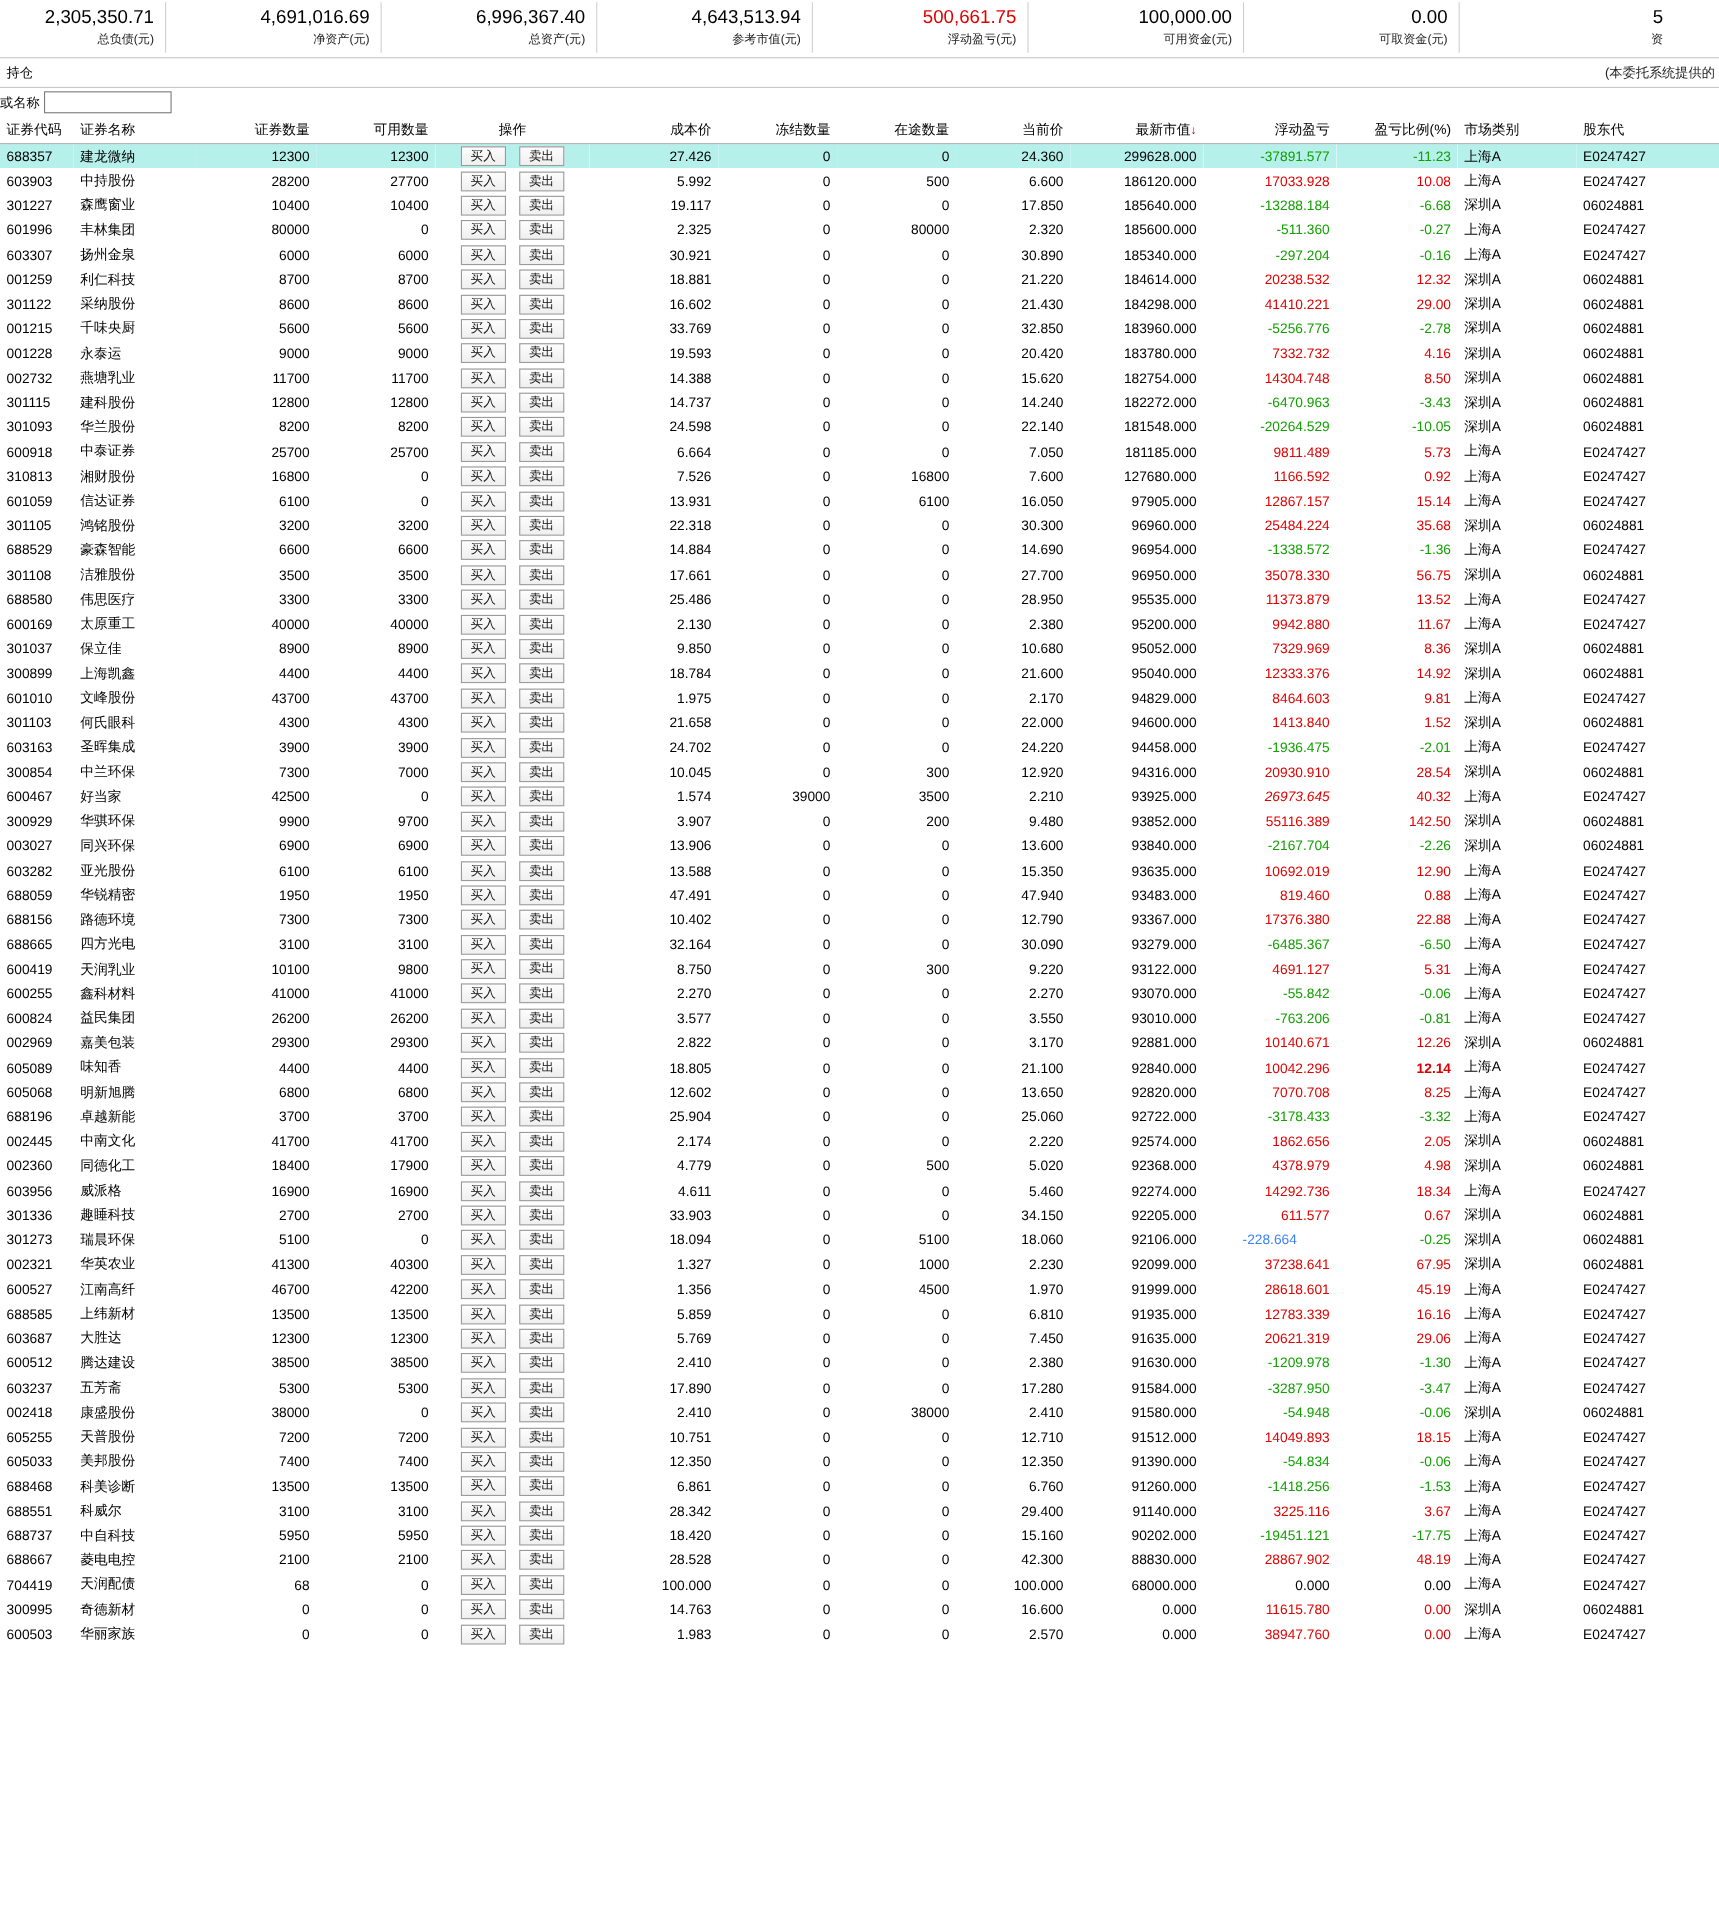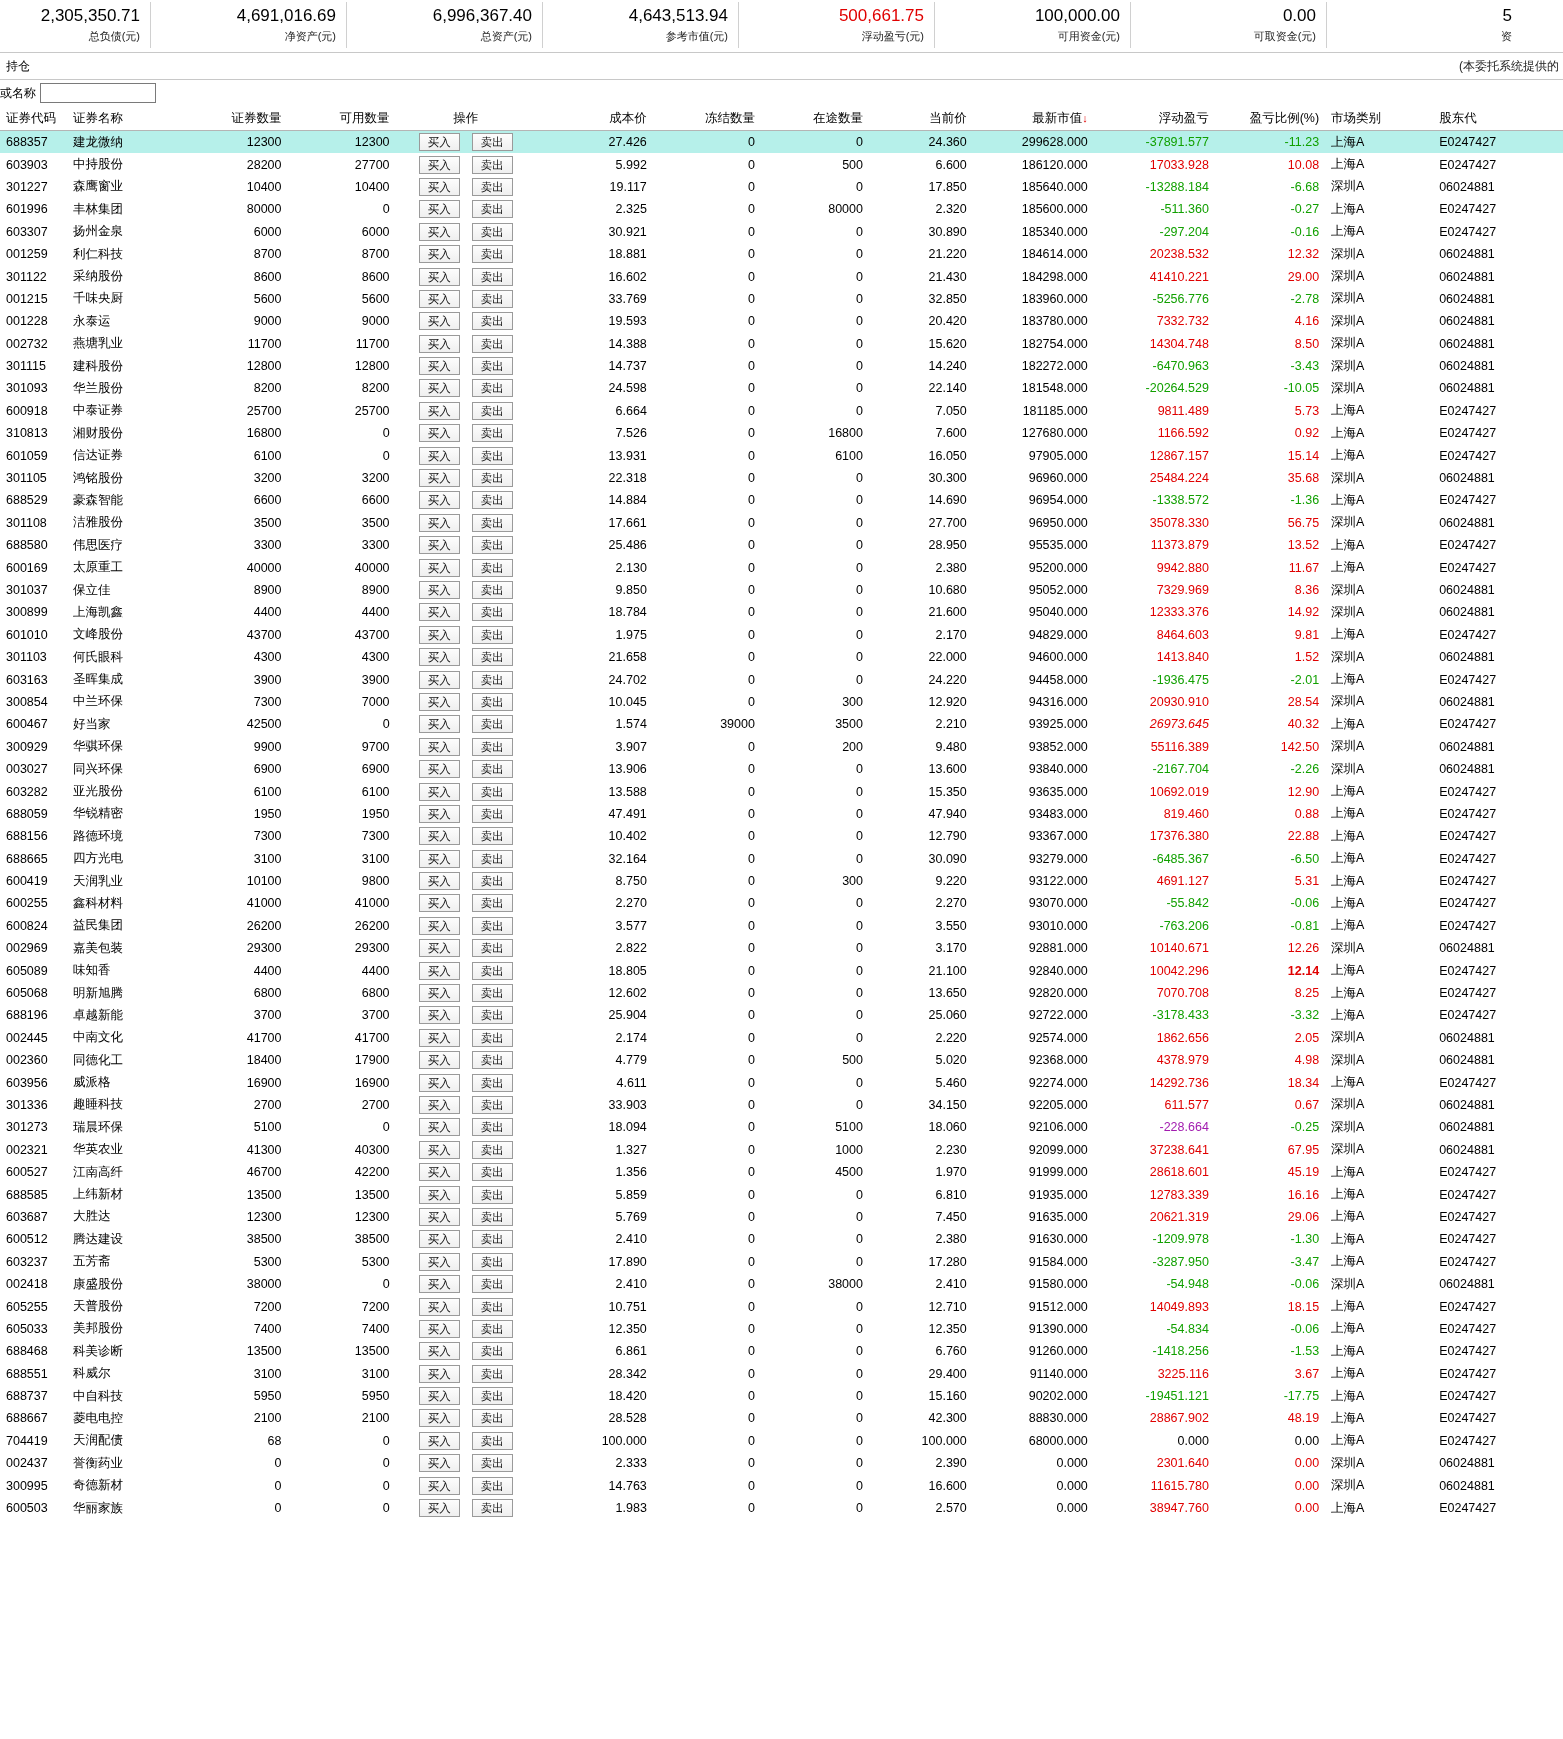--- a/index.html
+++ b/index.html
@@ -843,21 +843,21 @@
         <td class="c-left">301273</td>
         <td class="c-left">瑞晨环保</td>
         <td class="c-right">5100</td>
         <td class="c-right">0</td>
         <td class="c-center"><span class="btn">买入</span><span class="btn">卖出</span></td>
         <td class="c-right">18.094</td>
         <td class="c-right">0</td>
         <td class="c-right">5100</td>
         <td class="c-right">18.060</td>
         <td class="c-right">92106.000</td>
-        <td class="c-right" style="color: #a21caf;">-228.664</td>
+        <td class="c-right" style="color: #3b82f6; text-align: center;">-228.664</td>
         <td class="c-right" style="color: rgb(17, 160, 0);">-0.25</td>
         <td class="c-left">深圳A</td>
         <td class="c-left">06024881</td>
       </tr>
       <tr>
         <td class="c-left">002321</td>
         <td class="c-left">华英农业</td>
         <td class="c-right">41300</td>
         <td class="c-right">40300</td>
         <td class="c-center"><span class="btn">买入</span><span class="btn">卖出</span></td>
@@ -1073,36 +1073,20 @@
         <td class="c-right">0</td>
         <td class="c-right">0</td>
         <td class="c-right">100.000</td>
         <td class="c-right">68000.000</td>
         <td class="c-right" style="color: rgb(0, 0, 0);">0.000</td>
         <td class="c-right" style="color: rgb(0, 0, 0);">0.00</td>
         <td class="c-left">上海A</td>
         <td class="c-left">E0247427</td>
       </tr>
       <tr>
-        <td class="c-left">002437</td>
-        <td class="c-left">誉衡药业</td>
-        <td class="c-right">0</td>
-        <td class="c-right">0</td>
-        <td class="c-center"><span class="btn">买入</span><span class="btn">卖出</span></td>
-        <td class="c-right">2.333</td>
-        <td class="c-right">0</td>
-        <td class="c-right">0</td>
-        <td class="c-right">2.390</td>
-        <td class="c-right">0.000</td>
-        <td class="c-right" style="color: rgb(224, 0, 0);">2301.640</td>
-        <td class="c-right" style="color: rgb(224, 0, 0);">0.00</td>
-        <td class="c-left">深圳A</td>
-        <td class="c-left">06024881</td>
-      </tr>
-      <tr>
         <td class="c-left">300995</td>
         <td class="c-left">奇德新材</td>
         <td class="c-right">0</td>
         <td class="c-right">0</td>
         <td class="c-center"><span class="btn">买入</span><span class="btn">卖出</span></td>
         <td class="c-right">14.763</td>
         <td class="c-right">0</td>
         <td class="c-right">0</td>
         <td class="c-right">16.600</td>
         <td class="c-right">0.000</td>

